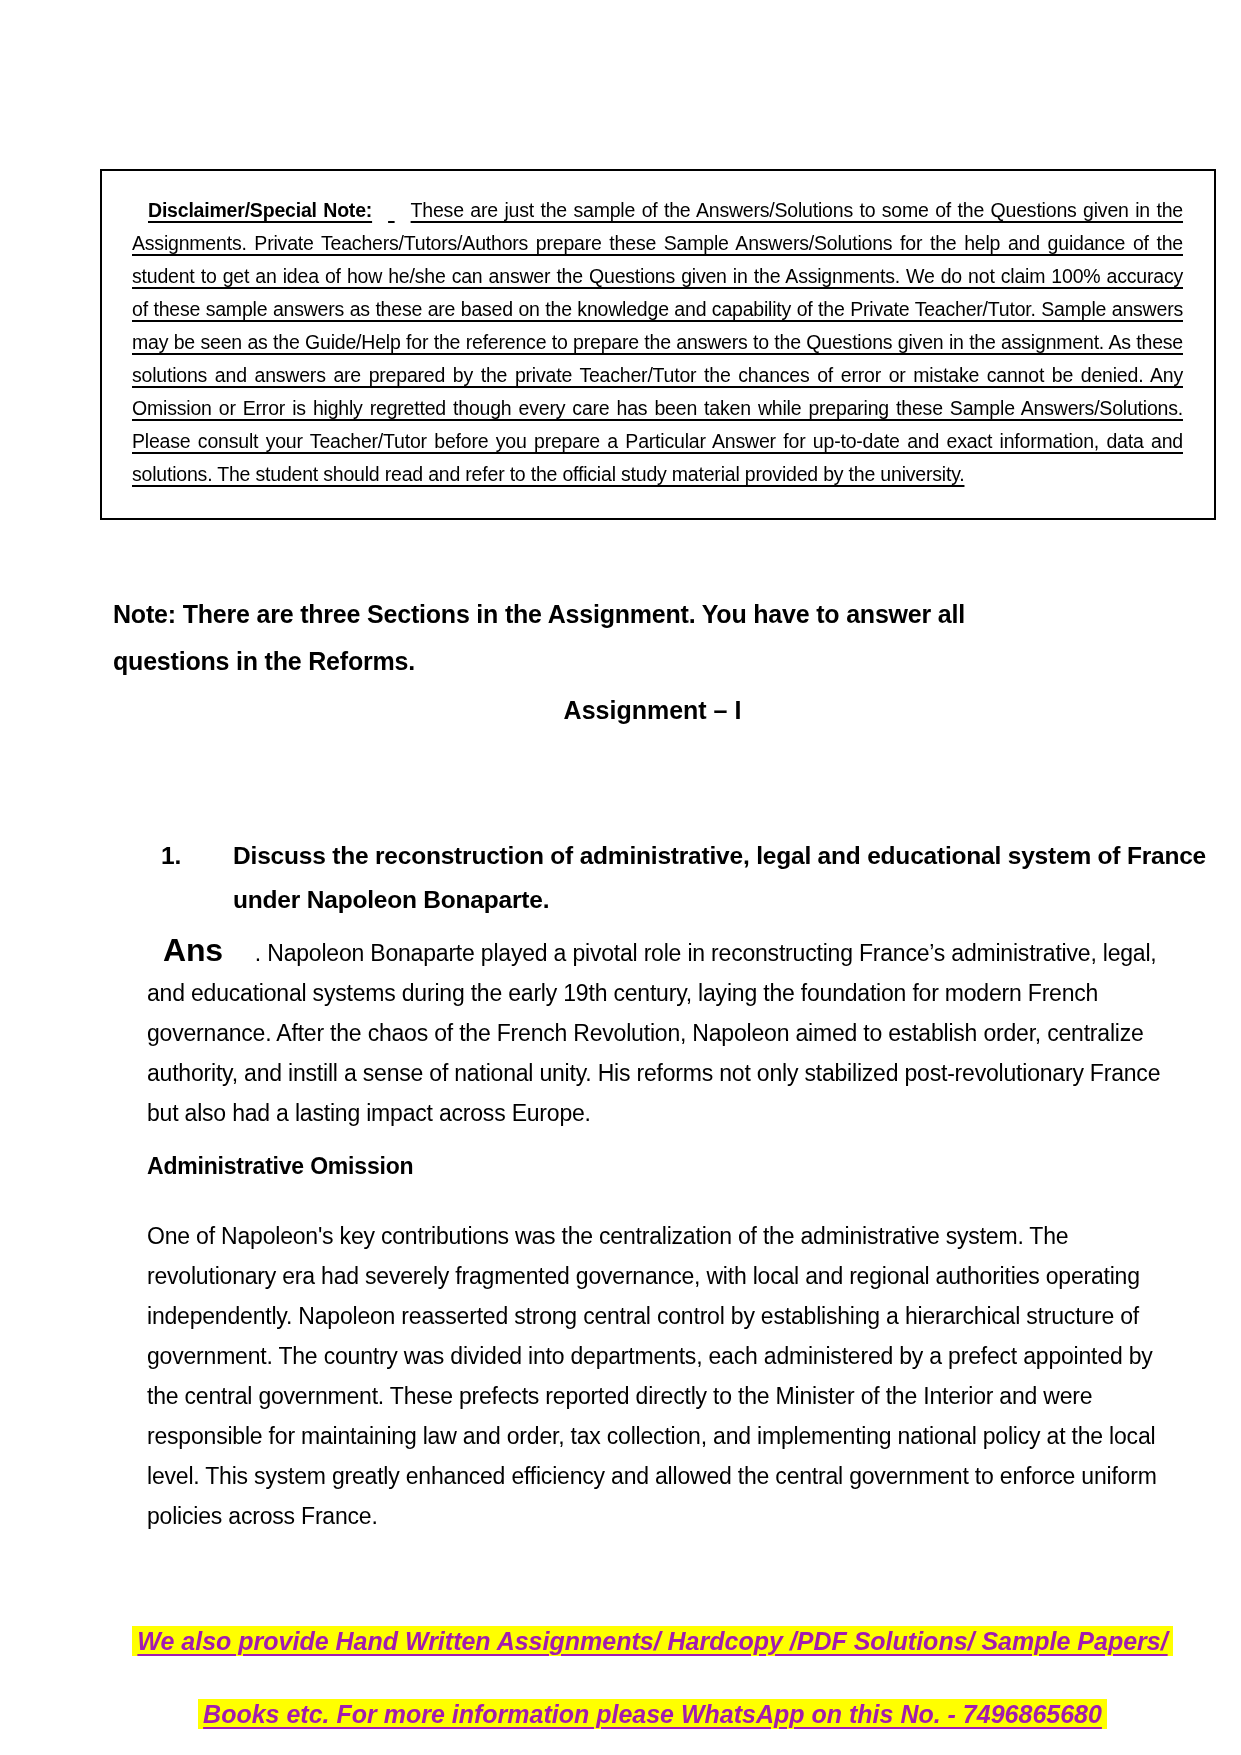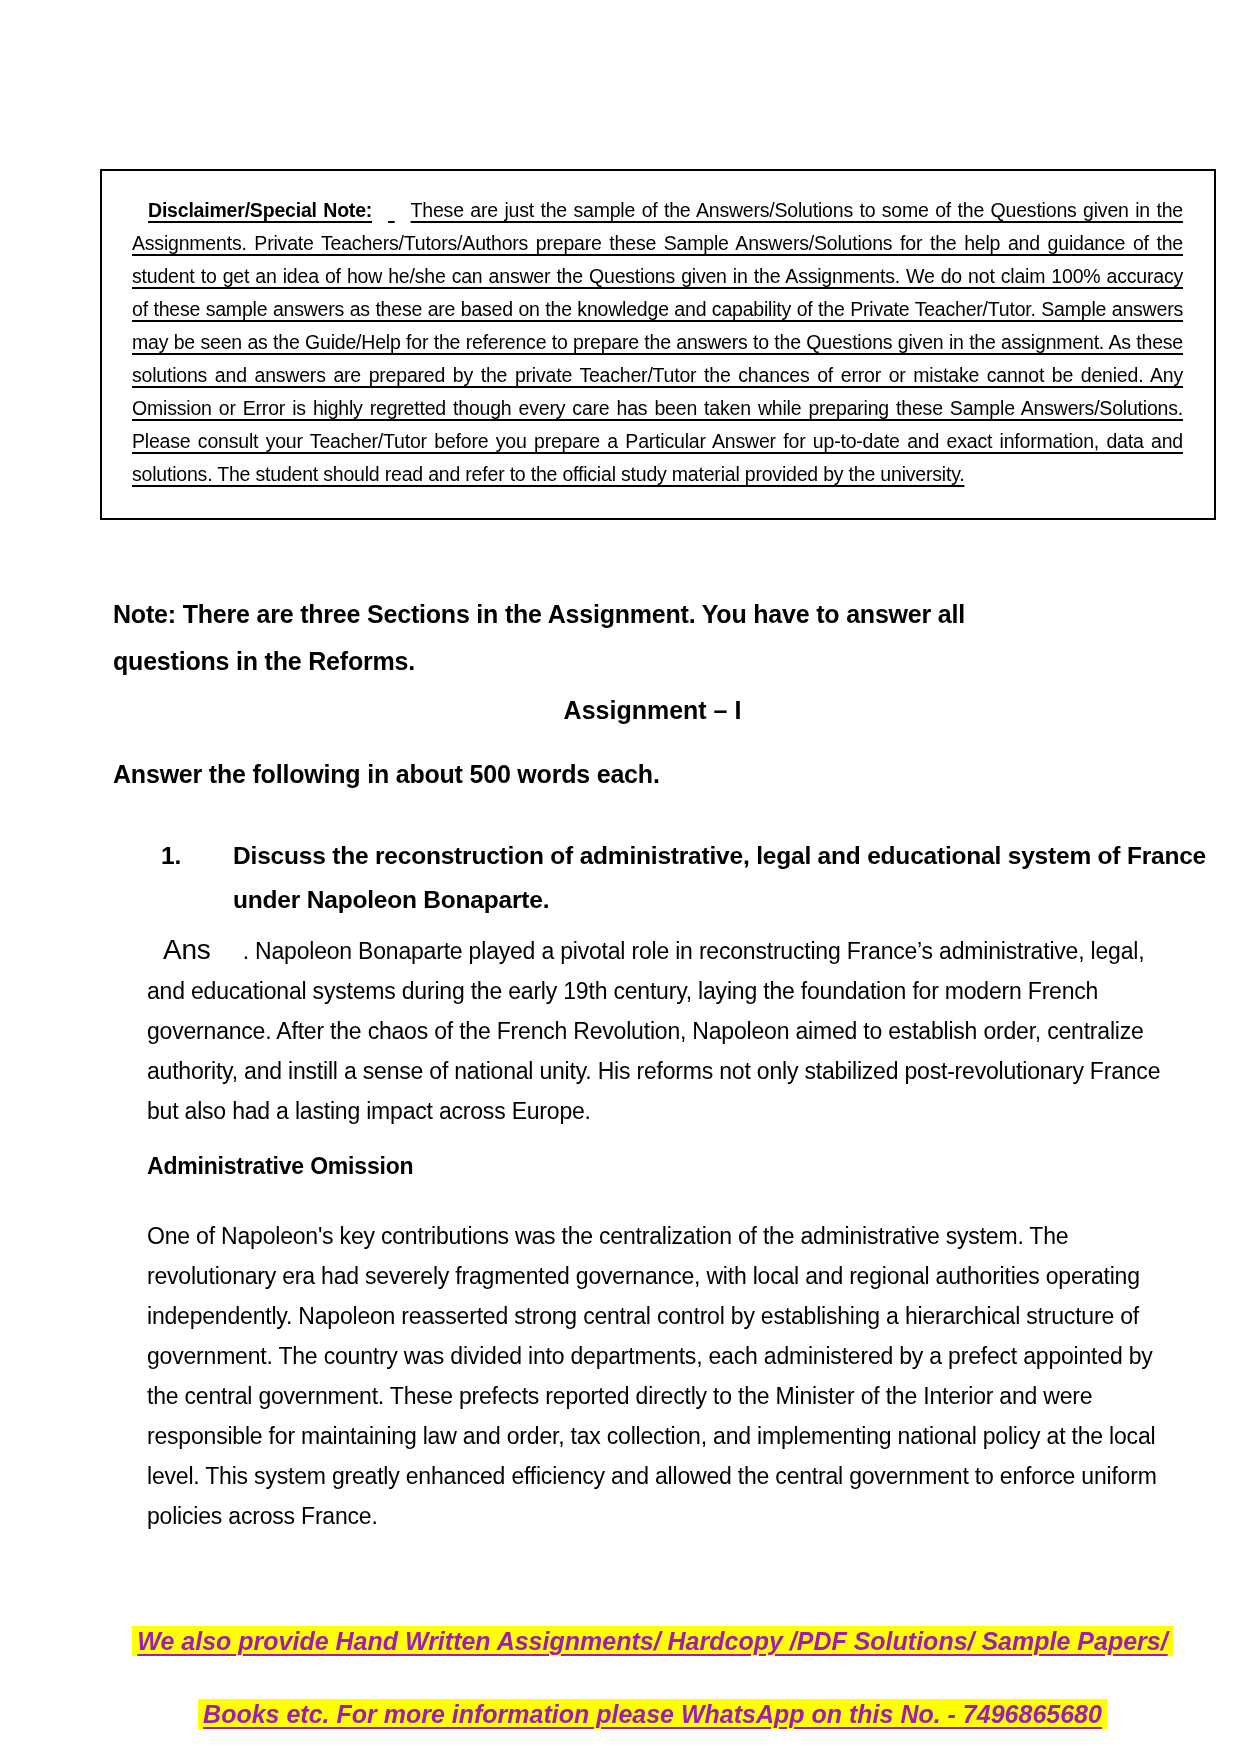--- a/index.html
+++ b/index.html
@@ -72,21 +72,21 @@
   .question .q-text { max-width: 1015px; }
   .answer-intro {
     position: absolute;
     left: 99px;
     top: 882px;
     width: 1046px;
     font-size: 23px;
     line-height: 40px;
     letter-spacing: -0.2px;
   }
-  .answer-intro .ans-label { font-weight: normal; font-size: 28px; }
+  .answer-intro .ans-label { font-weight: bold; font-size: 32px; }
   .section-heading {
     position: absolute;
     left: 99px;
     top: 1105px;
     font-size: 23px;
     font-weight: bold;
     letter-spacing: -0.2px;
   }
   .answer-para {
     position: absolute;
@@ -123,21 +123,20 @@
 <div class="page">
 
   <div class="disclaimer-box">
     <p class="disclaimer-text"><strong>Disclaimer/Special Note:</strong> <span>These are just the sample of the Answers/Solutions to some of the Questions given in the Assignments. Private Teachers/Tutors/Authors prepare these Sample Answers/Solutions for the help and guidance of the student to get an idea of how he/she can answer the Questions given in the Assignments. We do not claim 100% accuracy of these sample answers as these are based on the knowledge and capability of the Private Teacher/Tutor. Sample answers may be seen as the Guide/Help for the reference to prepare the answers to the Questions given in the assignment. As these solutions and answers are prepared by the private Teacher/Tutor the chances of error or mistake cannot be denied. Any Omission or Error is highly regretted though every care has been taken while preparing these Sample Answers/Solutions. Please consult your Teacher/Tutor before you prepare a Particular Answer for up-to-date and exact information, data and solutions. The student should read and refer to the official study material provided by the university.</span></p>
   </div>
 
   <p class="note">Note: There are three Sections in the Assignment. You have to answer all questions in the Reforms.</p>
 
   <h2 class="assignment-heading">Assignment – I</h2>
 
-  <p class="instruction">Answer the following in about 500 words each.</p>
 
   <div class="question">
     <span class="q-num">1.</span>
     <div class="q-text">Discuss the reconstruction of administrative, legal and educational system of France under Napoleon Bonaparte.</div>
   </div>
 
   <p class="answer-intro"><span class="ans-label">Ans</span><span>. Napoleon Bonaparte played a pivotal role in reconstructing France’s administrative, legal, and educational systems during the early 19th century, laying the foundation for modern French governance. After the chaos of the French Revolution, Napoleon aimed to establish order, centralize authority, and instill a sense of national unity. His reforms not only stabilized post-revolutionary France but also had a lasting impact across Europe.</span></p>
 
   <h3 class="section-heading">Administrative Omission</h3>
 

